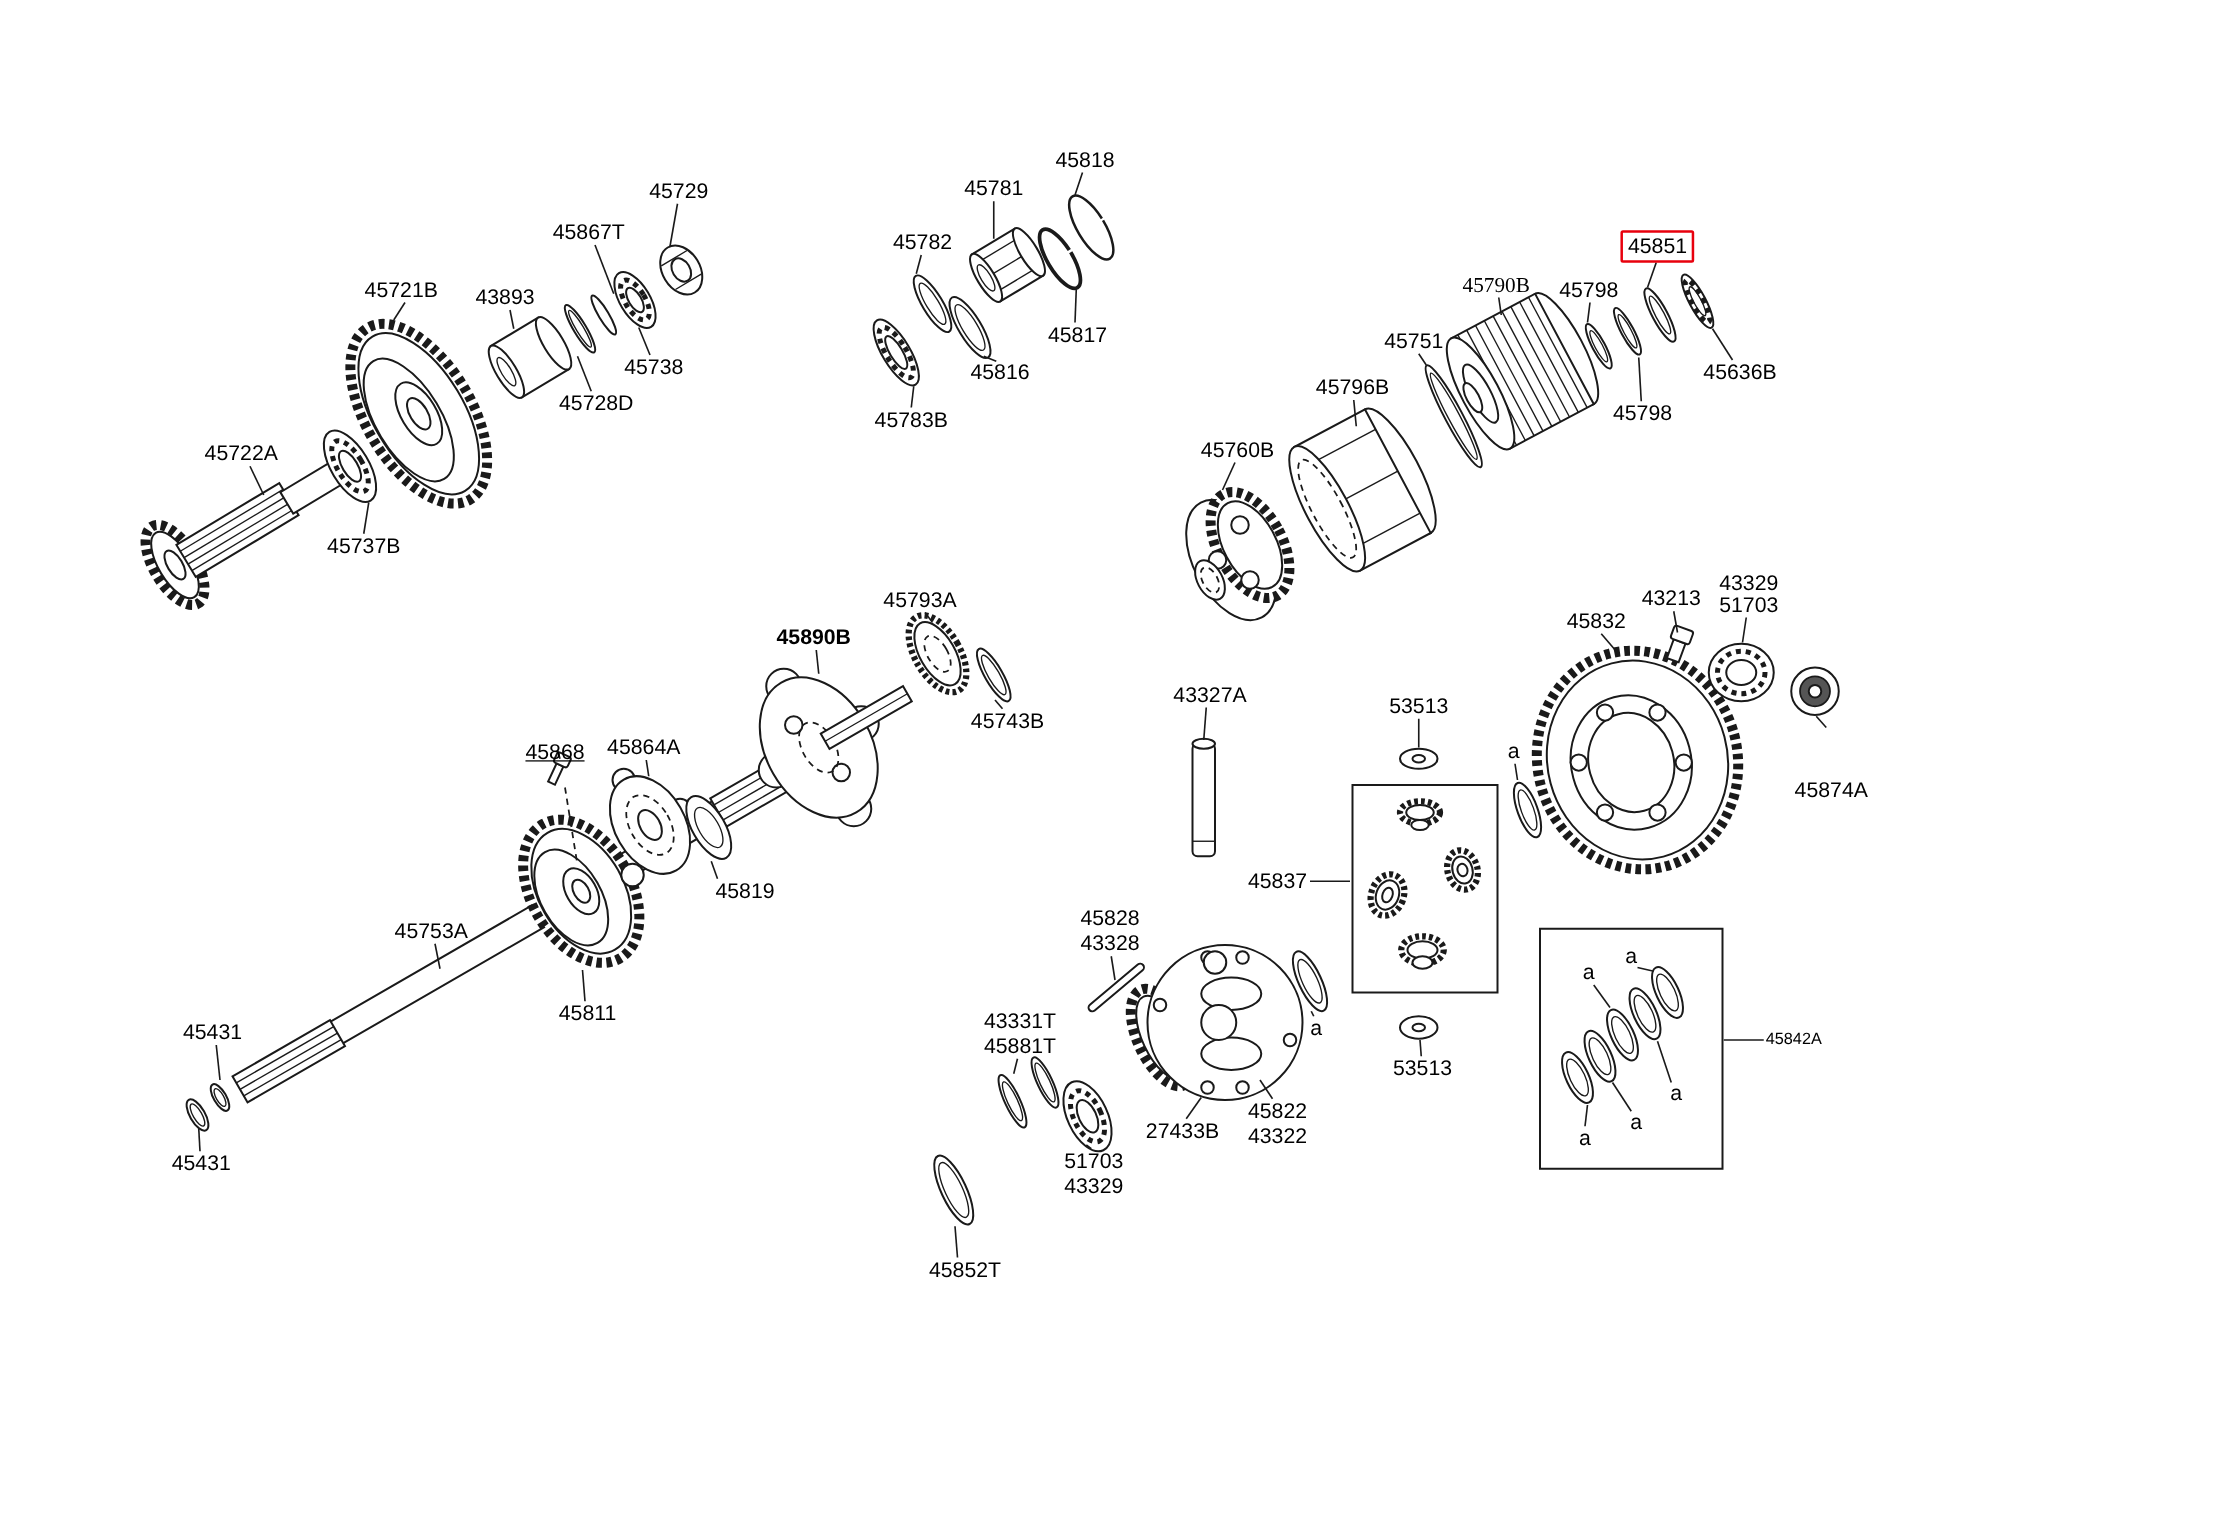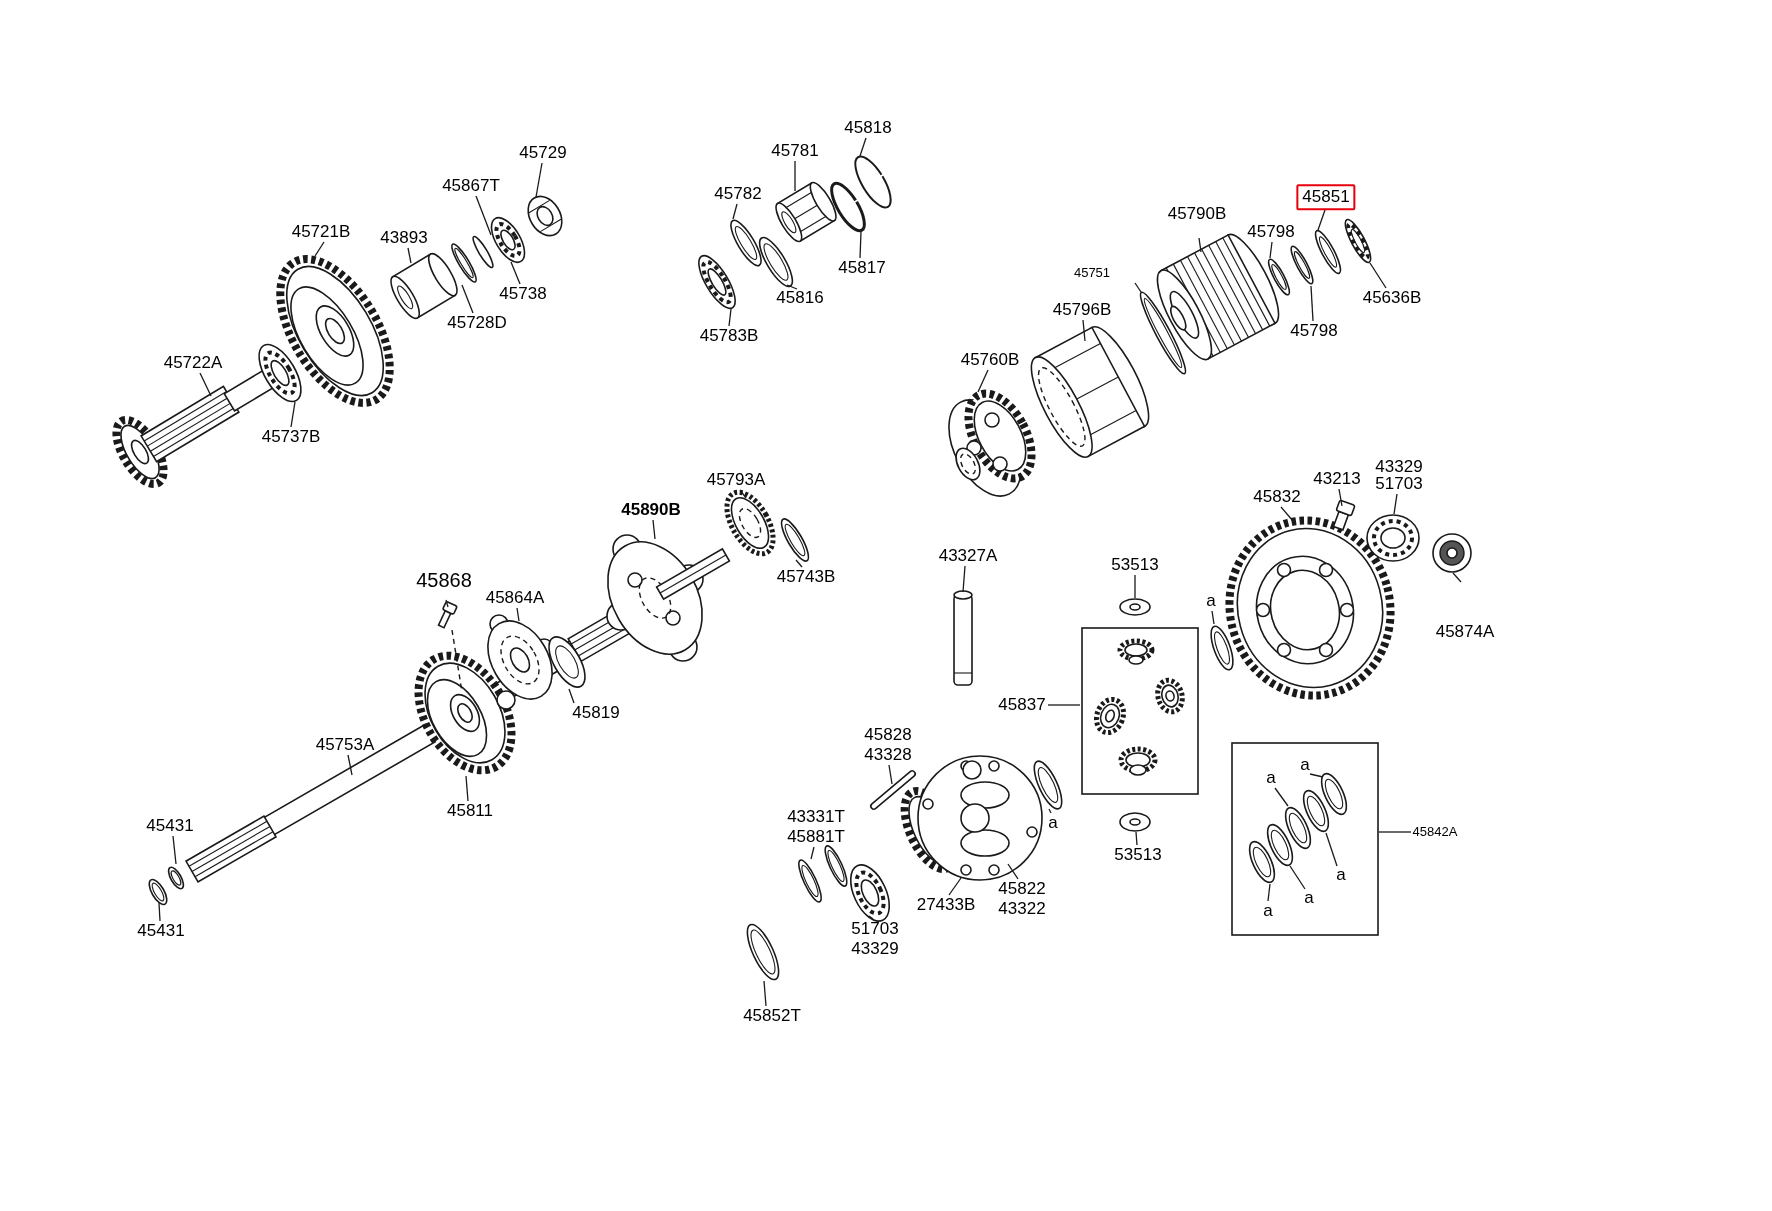--- a/index.html
+++ b/index.html
@@ -458,41 +458,41 @@
       <div class="part-label" style="left: 477px; top: 323px; font-size: 17px;">45728D</div>
       <div class="part-label" style="left: 193px; top: 363px; font-size: 17px; text-align: right;">45722A</div>
       <div class="part-label" style="left: 291px; top: 437px; font-size: 17px;">45737B</div>
       <div class="part-label" style="left: 868px; top: 128px; font-size: 17px;">45818</div>
       <div class="part-label" style="left: 795px; top: 151px; font-size: 17px;">45781</div>
       <div class="part-label" style="left: 738px; top: 194px; font-size: 17px;">45782</div>
       <div class="part-label" style="left: 862px; top: 268px; font-size: 17px;">45817</div>
       <div class="part-label" style="left: 800px; top: 298px; font-size: 17px;">45816</div>
       <div class="part-label" style="left: 729px; top: 336px; font-size: 17px;">45783B</div>
       <div class="part-label highlighted" style="left: 1326px; top: 197px; font-size: 17px;">45851</div>
-      <div class="part-label" style="left: 1197px; top: 214px; font-size: 17px;">45790B</div>
+      <div class="part-label" style="left: 1197px; top: 228px; font-size: 17px; font-family: Liberation Serif, serif;">45790B</div>
       <div class="part-label" style="left: 1271px; top: 232px; font-size: 17px;">45798</div>
-      <div class="part-label" style="left: 1092px; top: 273px; font-size: 13px; text-align: right;">45751</div>
+      <div class="part-label" style="left: 1131px; top: 273px; font-size: 17px; text-align: right;">45751</div>
       <div class="part-label" style="left: 1392px; top: 298px; font-size: 17px;">45636B</div>
       <div class="part-label" style="left: 1082px; top: 310px; font-size: 17px;">45796B</div>
       <div class="part-label" style="left: 1314px; top: 331px; font-size: 17px;">45798</div>
       <div class="part-label" style="left: 990px; top: 360px; font-size: 17px;">45760B</div>
       <div class="part-label" style="left: 1399px; top: 467px; font-size: 17px;">43329</div>
       <div class="part-label" style="left: 1399px; top: 484px; font-size: 17px;">51703</div>
       <div class="part-label" style="left: 1337px; top: 479px; font-size: 17px;">43213</div>
       <div class="part-label" style="left: 1277px; top: 497px; font-size: 17px;">45832</div>
       <div class="part-label" style="left: 1465px; top: 592px; font-size: 17px; margin-top: 40px;">45874A</div>
       <div class="part-label" style="left: 1211px; top: 601px; font-size: 17px;">a</div>
       <div class="part-label" style="left: 968px; top: 556px; font-size: 17px;">43327A</div>
       <div class="part-label" style="left: 1135px; top: 565px; font-size: 17px;">53513</div>
       <div class="part-label" style="left: 1022px; top: 705px; font-size: 17px;">45837</div>
       <div class="part-label" style="left: 1138px; top: 855px; font-size: 17px;">53513</div>
       <div class="part-label" style="left: 736px; top: 480px; font-size: 17px;">45793A</div>
       <div class="part-label" style="left: 651px; top: 510px; font-size: 17px; font-weight: bold;">45890B</div>
       <div class="part-label" style="left: 806px; top: 577px; font-size: 17px;">45743B</div>
-      <div class="part-label" style="left: 444px; top: 580px; font-size: 20px;">45868</div>
+      <div class="part-label" style="left: 444px; top: 602px; font-size: 17px; text-decoration: underline;">45868</div>
       <div class="part-label" style="left: 515px; top: 598px; font-size: 17px;">45864A</div>
       <div class="part-label" style="left: 596px; top: 713px; font-size: 17px;">45819</div>
       <div class="part-label" style="left: 345px; top: 745px; font-size: 17px;">45753A</div>
       <div class="part-label" style="left: 470px; top: 811px; font-size: 17px;">45811</div>
       <div class="part-label" style="left: 170px; top: 826px; font-size: 17px;">45431</div>
       <div class="part-label" style="left: 161px; top: 931px; font-size: 17px;">45431</div>
       <div class="part-label" style="left: 888px; top: 735px; font-size: 17px;">45828</div>
       <div class="part-label" style="left: 888px; top: 755px; font-size: 17px;">43328</div>
       <div class="part-label" style="left: 816px; top: 817px; font-size: 17px;">43331T</div>
       <div class="part-label" style="left: 816px; top: 837px; font-size: 17px;">45881T</div>

